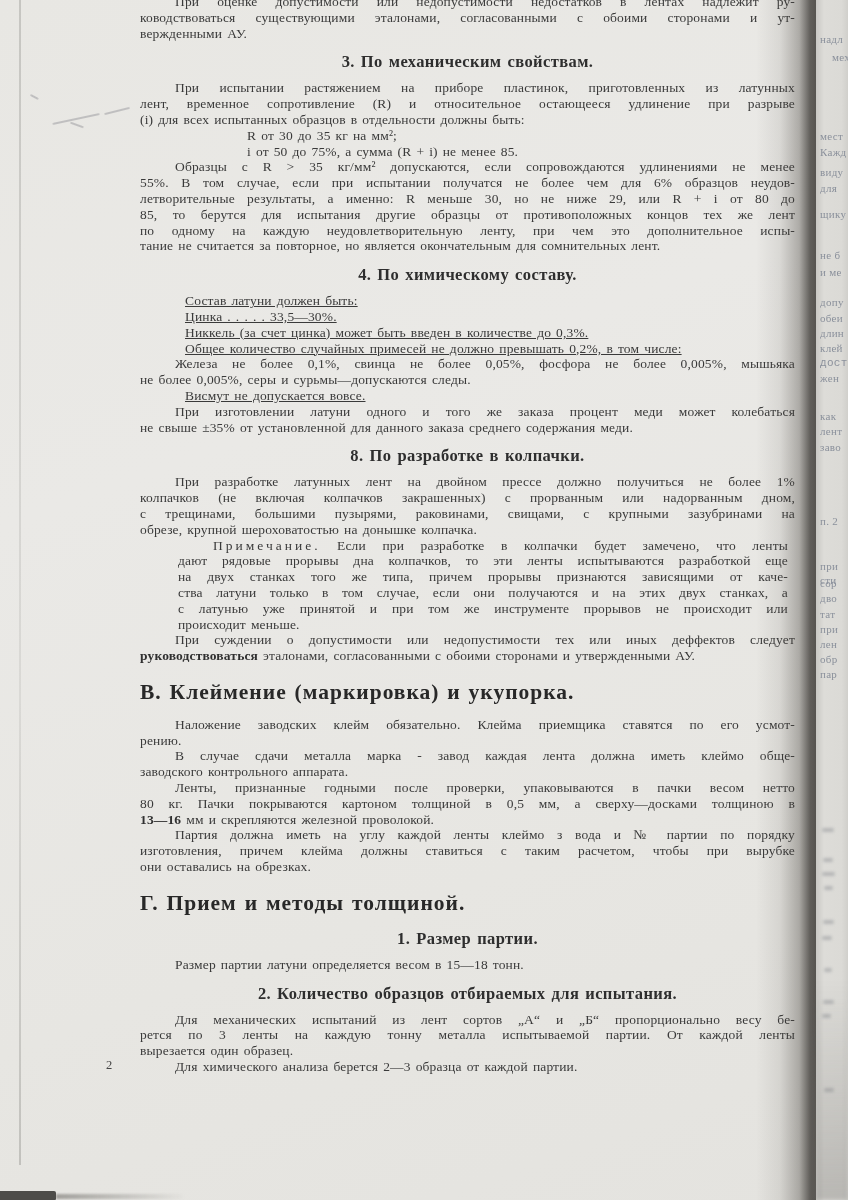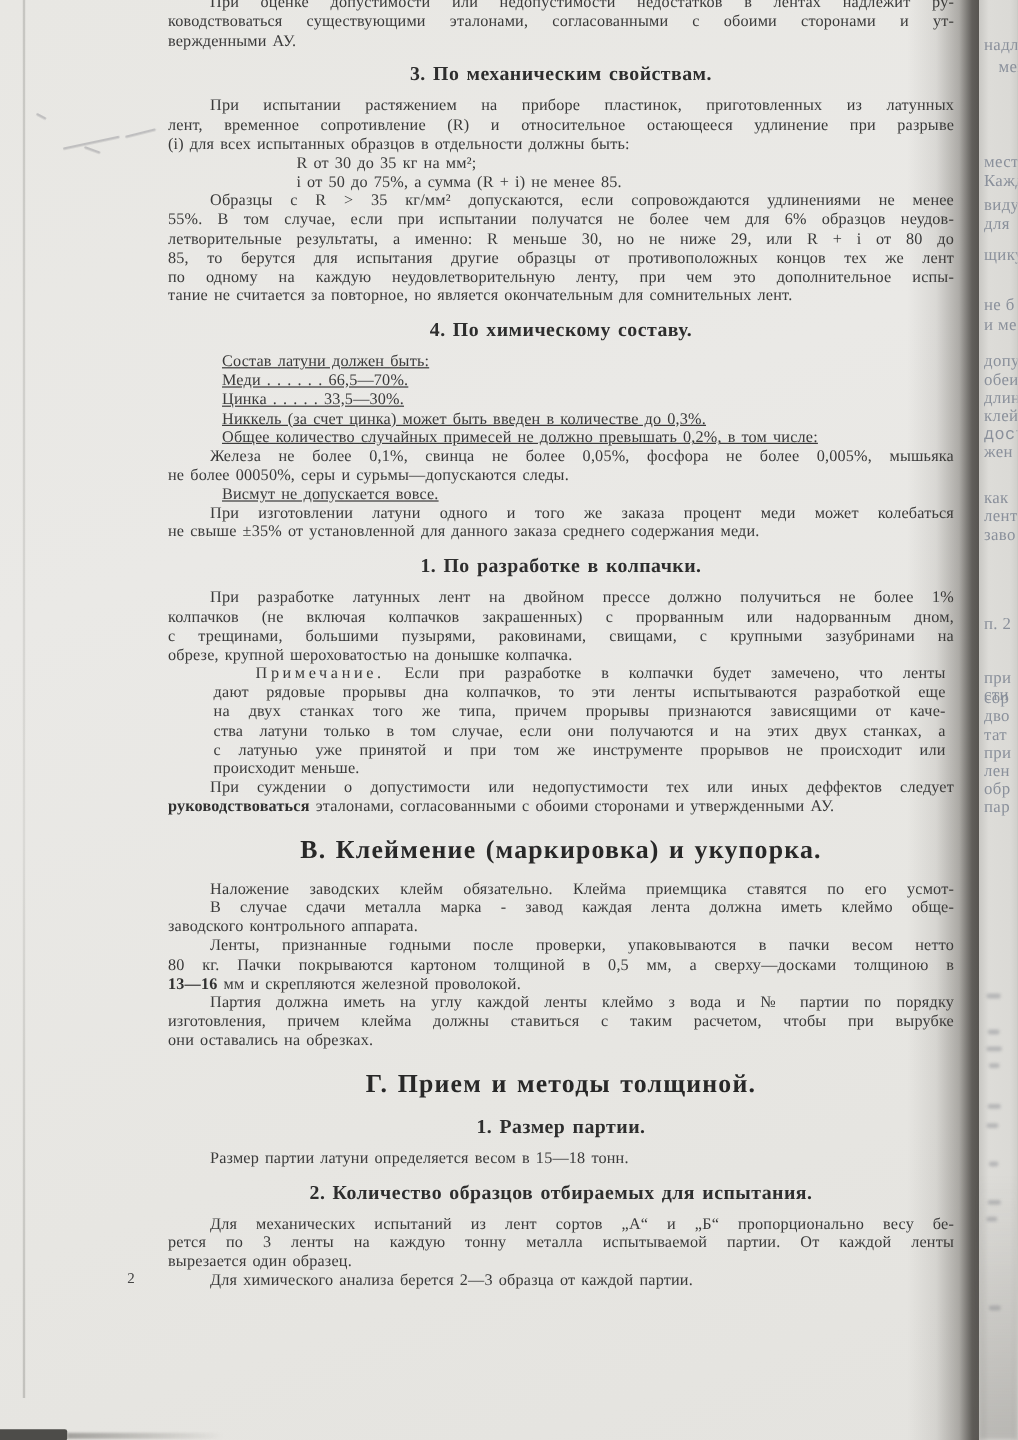--- a/index.html
+++ b/index.html
@@ -23,33 +23,33 @@
   .line{white-space:normal;}
   .line.just{text-align:justify;text-align-last:justify;}
   .ind-para{margin-left:35px;}
   .ind-item{margin-left:45px;text-decoration:underline;}
   .ind-deep{margin-left:107px;}
   .note{margin-left:38px;width:610px;}
   .spaced{letter-spacing:3px;}
   b{font-weight:bold;color:#303030;}
   .h-small{font-weight:bold;font-size:16.5px;line-height:21px;text-align:center;
            color:#2e2e2e;margin:10px 0 8px 0;letter-spacing:.4px;}
-  .h-large{font-weight:bold;font-size:21.5px;line-height:27px;text-align:center;
+  .h-large{font-weight:bold;font-size:21.5px;line-height:27px;text-align:left;
            color:#282828;margin:15px 0 11px 0;letter-spacing:1px;}
   .page-number{position:absolute;left:106px;top:1058px;font-size:12.5px;color:#444;}
 
   
   .gutter{position:absolute;left:756px;top:0;width:60px;height:1200px;pointer-events:none;
           background:linear-gradient(to right,rgba(70,66,60,0) 0%,rgba(70,66,60,.1) 40%,rgba(60,56,50,.35) 72%,rgba(45,42,38,.72) 90%,rgba(50,47,43,.8) 100%);}
   
   .strip{position:absolute;left:816px;top:0;width:32px;height:1200px;
          background:linear-gradient(to right,#c9c8c4 0%,#dddcd8 25%,#dbdad6 80%,#d0cfcb 100%);}
   .strip-shade{position:absolute;left:0;top:980px;width:32px;height:220px;
          background:linear-gradient(to bottom,rgba(120,118,114,0),rgba(120,118,114,.35));filter:blur(2px);}
-  .frag{position:absolute;left:4px;font-size:14px;line-height:12px;color:#8a909b;
+  .frag{position:absolute;left:4px;font-size:11px;line-height:12px;color:#8a909b;
         letter-spacing:.3px;white-space:nowrap;filter:blur(.3px);}
   .smudge{position:absolute;background:rgba(125,128,135,.4);height:4px;border-radius:2px;filter:blur(1.4px);}
 
   
   .bottom-bar{position:absolute;left:0;top:1191px;width:56px;height:9px;background:#4d4c49;border-radius:0 2px 1px 0;}
   .bottom-smudge{position:absolute;left:56px;top:1194px;width:130px;height:5px;
                  background:linear-gradient(to right,rgba(80,78,74,.45),rgba(80,78,74,0));filter:blur(1px);}
 </style>
 </head>
 <body>
@@ -80,31 +80,30 @@
         <div class="line just ind-para">Образцы с R &gt; 35 кг/мм² допускаются, если сопровождаются удлинениями не менее</div>
         <div class="line just">55%. В том случае, если при испытании получатся не более чем для 6% образцов неудов-</div>
         <div class="line just">летворительные результаты, а именно: R меньше 30, но не ниже 29, или R + i от 80 до</div>
         <div class="line just">85, то берутся для испытания другие образцы от противоположных концов тех же лент</div>
         <div class="line just">по одному на каждую неудовлетворительную ленту, при чем это дополнительное испы-</div>
         <div class="line">тание не считается за повторное, но является окончательным для сомнительных лент.</div>
       </div>
       <div class="h-small">4. По химическому составу.</div>
       <div class="para">
         <div class="line ind-item">Состав латуни должен быть:</div>
-        <div class="line ind-item">Меди . . . . . .   66,5—70%.</div>
         <div class="line ind-item">Цинка  . . . . .  33,5—30%.</div>
         <div class="line ind-item">Никкель (за счет цинка) может быть введен в количестве до 0,3%.</div>
         <div class="line ind-item">Общее количество случайных примесей не должно превышать 0,2%, в том числе:</div>
         <div class="line just ind-para">Железа не более 0,1%, свинца не более 0,05%, фосфора не более 0,005%, мышьяка</div>
-        <div class="line">не более 00050%, серы и сурьмы—допускаются следы.</div>
+        <div class="line">не более 0,005%, серы и сурьмы—допускаются следы.</div>
         <div class="line ind-item">Висмут не допускается вовсе.</div>
         <div class="line just ind-para">При изготовлении латуни одного и того же заказа процент меди может колебаться</div>
         <div class="line">не свыше ±35% от установленной для данного заказа среднего содержания меди.</div>
       </div>
-      <div class="h-small">1. По разработке в колпачки.</div>
+      <div class="h-small">8. По разработке в колпачки.</div>
       <div class="para">
         <div class="line just ind-para">При разработке латунных лент на двойном прессе должно получиться не более 1%</div>
         <div class="line just">колпачков (не включая колпачков закрашенных) с прорванным или надорванным дном,</div>
         <div class="line just">с трещинами, большими пузырями, раковинами, свищами, с крупными зазубринами на</div>
         <div class="line">обрезе, крупной шероховатостью на донышке колпачка.</div>
       </div>
       <div class="note">
         <div class="line just ind-para"><span class="spaced">Примечание.</span> Если при разработке в колпачки будет замечено, что ленты</div>
         <div class="line just">дают рядовые прорывы дна колпачков, то эти ленты испытываются разработкой еще</div>
         <div class="line just">на двух станках того же типа, причем прорывы признаются зависящими от каче-</div>
@@ -112,20 +111,21 @@
         <div class="line just">с латунью уже принятой и при том же инструменте прорывов не происходит или</div>
         <div class="line">происходит меньше.</div>
       </div>
       <div class="para">
         <div class="line just ind-para">При суждении о допустимости или недопустимости тех или иных деффектов следует</div>
         <div class="line"><b>руководствоваться</b> эталонами, согласованными с обоими сторонами и утвержденными АУ.</div>
       </div>
       <div class="h-large">В. Клеймение (маркировка) и укупорка.</div>
       <div class="para">
         <div class="line just ind-para">Наложение заводских клейм обязательно. Клейма приемщика ставятся по его усмот-</div>
+        <div class="line">рению.</div>
       </div>
       <div class="para">
         <div class="line just ind-para">В случае сдачи металла марка - завод каждая лента должна иметь клеймо обще-</div>
         <div class="line">заводского контрольного аппарата.</div>
       </div>
       <div class="para">
         <div class="line just ind-para">Ленты, признанные годными после проверки, упаковываются в пачки весом нетто</div>
         <div class="line just">80 кг. Пачки покрываются картоном толщиной в 0,5 мм, а сверху—досками толщиною в</div>
         <div class="line"><b>13—16</b> мм и скрепляются железной проволокой.</div>
       </div>

